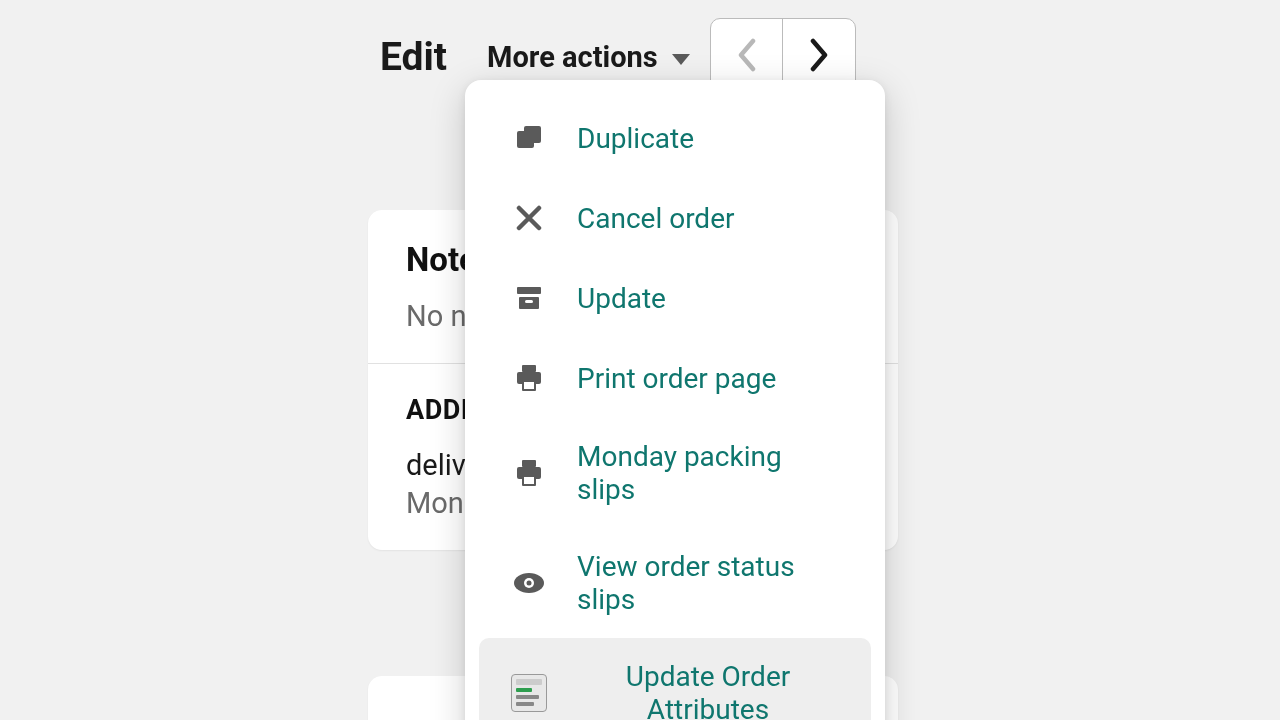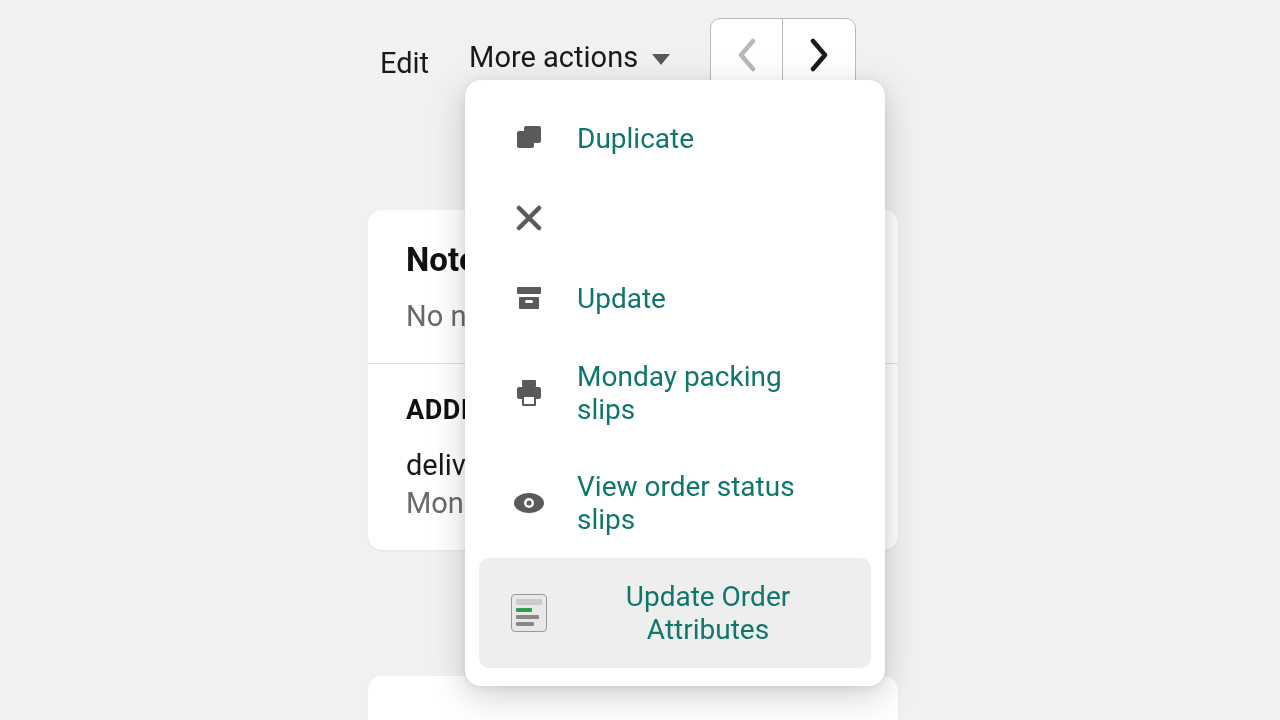--- a/index.html
+++ b/index.html
@@ -13,30 +13,29 @@
     }
     .toolbar {
       position: absolute;
       top: 34px;
       left: 380px;
       display: flex;
       align-items: center;
       gap: 40px;
     }
     .edit-btn {
-      font-size: 29px;
+      font-size: 39px;
       color: #1a1a1a;
-      font-weight: 400;
-      cursor: pointer;
-      margin-top: 12px;
+      font-weight: 700;
+      cursor: pointer;
     }
     .more-actions {
       font-size: 29px;
       color: #1a1a1a;
-      font-weight: 400;
+      font-weight: 700;
       cursor: pointer;
       display: flex;
       align-items: center;
       gap: 14px;
     }
     .caret-down {
       width: 0;
       height: 0;
       border-left: 9px solid transparent;
       border-right: 9px solid transparent;
@@ -216,30 +215,42 @@
         </svg>
     </span>
     <span>Duplicate</span>
   </div>
   <div class="dropdown-item">
     <span class="icon-box">
       <svg width="26" height="26" viewBox="0 0 26 26">
           <path d="M3 3 L23 23 M23 3 L3 23" stroke="#5a5a5a" stroke-width="4.5" stroke-linecap="round"></path>
         </svg>
     </span>
+    <span>Cancel order</span>
   </div>
   <div class="dropdown-item">
     <span class="icon-box">
       <svg width="28" height="28" viewBox="0 0 28 28">
           <rect x="2" y="3" width="24" height="7" rx="1" fill="#5a5a5a"></rect>
           <rect x="4" y="13" width="20" height="12" rx="1" fill="#5a5a5a"></rect>
           <rect x="10" y="16" width="8" height="3" rx="1.5" fill="#fff"></rect>
         </svg>
     </span>
     <span>Update</span>
+  </div>
+  <div class="dropdown-item">
+    <span class="icon-box">
+      <svg width="30" height="30" viewBox="0 0 30 30">
+          <rect x="8" y="2" width="14" height="7" rx="1" fill="#5a5a5a"></rect>
+          <rect x="3" y="9" width="24" height="12" rx="2" fill="#5a5a5a"></rect>
+          <rect x="8" y="17" width="14" height="11" rx="1" fill="#5a5a5a"></rect>
+          <rect x="10" y="19" width="10" height="7" fill="#fff"></rect>
+        </svg>
+    </span>
+    <span>Print order page</span>
   </div>
   <div class="dropdown-item">
     <span class="icon-box">
       <svg width="30" height="30" viewBox="0 0 30 30">
           <rect x="8" y="2" width="14" height="7" rx="1" fill="#5a5a5a"></rect>
           <rect x="3" y="9" width="24" height="12" rx="2" fill="#5a5a5a"></rect>
           <rect x="8" y="17" width="14" height="11" rx="1" fill="#5a5a5a"></rect>
           <rect x="10" y="19" width="10" height="7" fill="#fff"></rect>
         </svg>
     </span>

